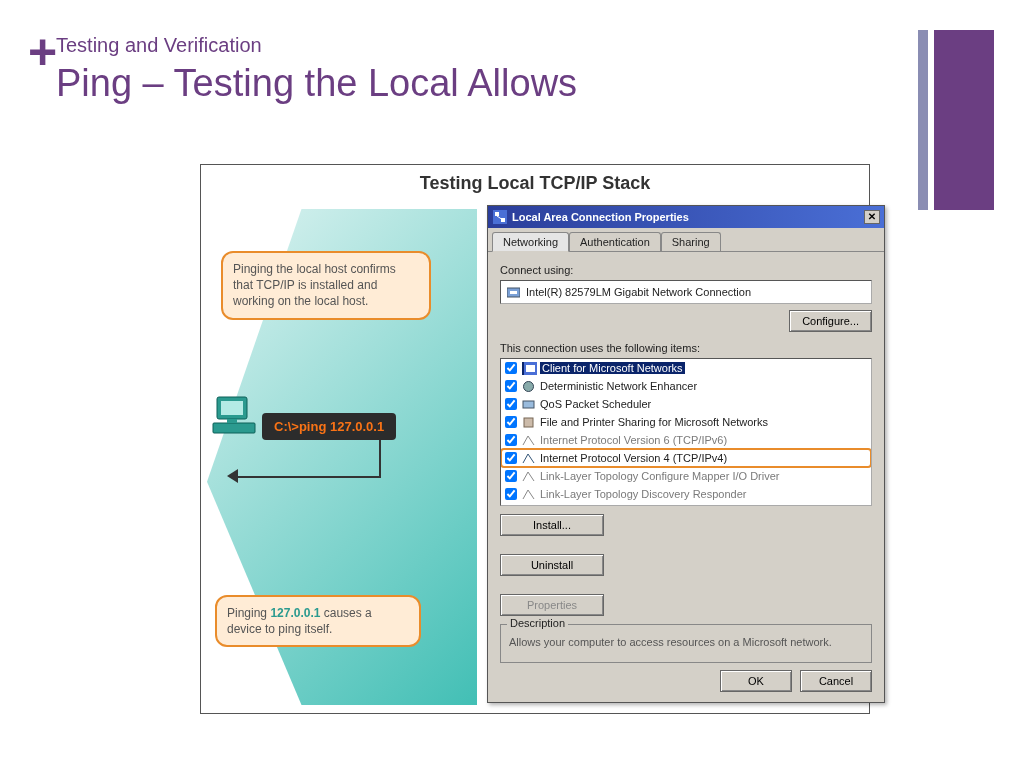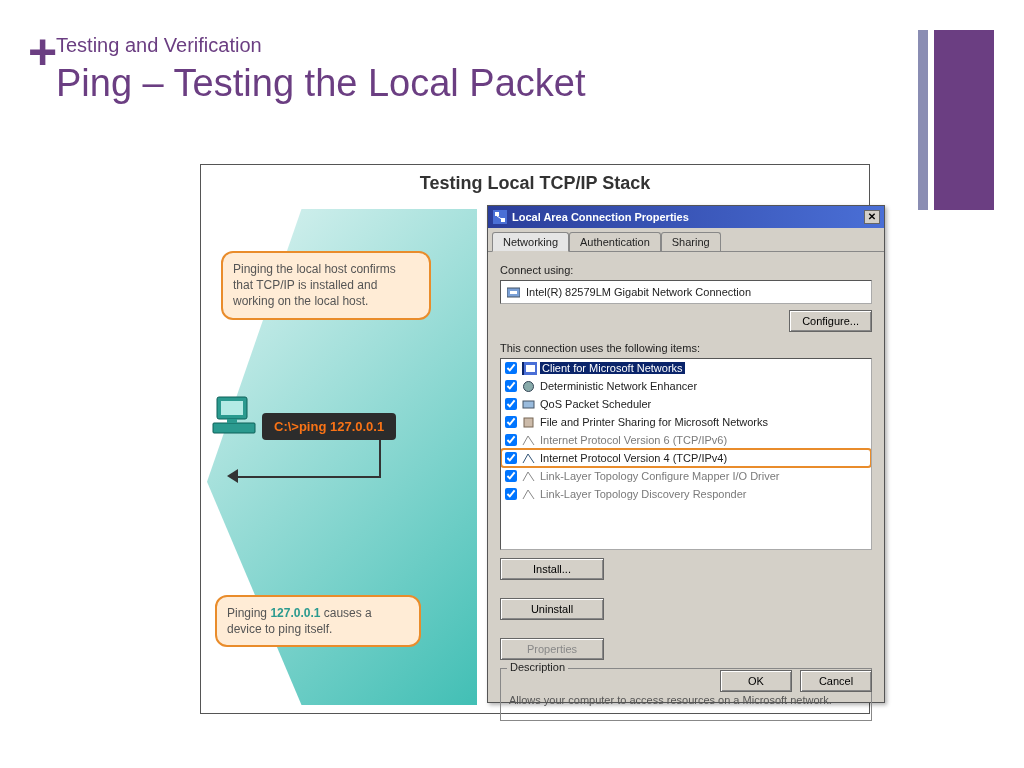--- a/index.html
+++ b/index.html
@@ -200,58 +200,58 @@
     padding: 2px 12px;
     font-size: 11px;
     height: 22px;
     line-height: 16px;
   }
   .btn.disabled { color: #888; }
   .btn-row-right { display:flex; justify-content:flex-end; margin: 6px 0 10px; }
   .item-list {
     background: #fff;
     border: 1px inset #aaa;
-    height: 192px;
+    height: 148px;
     overflow: hidden;
   }
   .item {
     display:flex; align-items:center; gap:5px;
     padding: 1px 4px;
     height: 18px;
   }
   .item input[type=checkbox]{ width:12px; height:12px; margin:0; }
   .item.selected span { background:#0a246a; color:#fff; padding:0 2px; }
   .item.hl { outline: 2px solid #e98c2b; outline-offset:-1px; border-radius:3px; }
   .item.dim span{ color:#7a7a7a; }
   .mini-ic { width:13px; height:13px; display:inline-block; flex-shrink:0; }
   .btn-row3 { display:flex; gap:18px; margin:8px 0 8px;flex-direction:column; }
   .btn-row3 .btn { width: 104px; text-align:center; }
   .group {
     border: 1px solid #888;
-    padding: 20px 8px 12px;
+    padding: 6px 8px 12px;
     position: relative;
     margin-top: 6px;
   }
   .group-title {
     position: absolute; top:-8px; left:6px;
     background:#d4d0c8; padding:0 3px; font-size:11px;
   }
   .group-body { font-size:11px; color:#555; line-height:1.35; padding-top:4px; }
   .foot-btns {
     position:absolute; right:12px; bottom:10px;
     display:flex; gap:8px;
   }
   .foot-btns .btn { width:72px; text-align:center; }
 </style>
 </head>
 <body>
 
 <div class="plus">+</div>
 <div class="eyebrow">Testing and Verification</div>
-<div class="title">Ping – Testing the Local Packet</div>
+<div class="title">Ping – Testing the Local Allows</div>
 
 <div class="right-bars">
   <div class="bar-thin"></div>
     <div class="bar-wide"></div>
 </div>
 
 <div class="figure">
   <div class="fig-title">Testing Local TCP/IP Stack</div>
   <div class="cyan-shape"></div>
 

